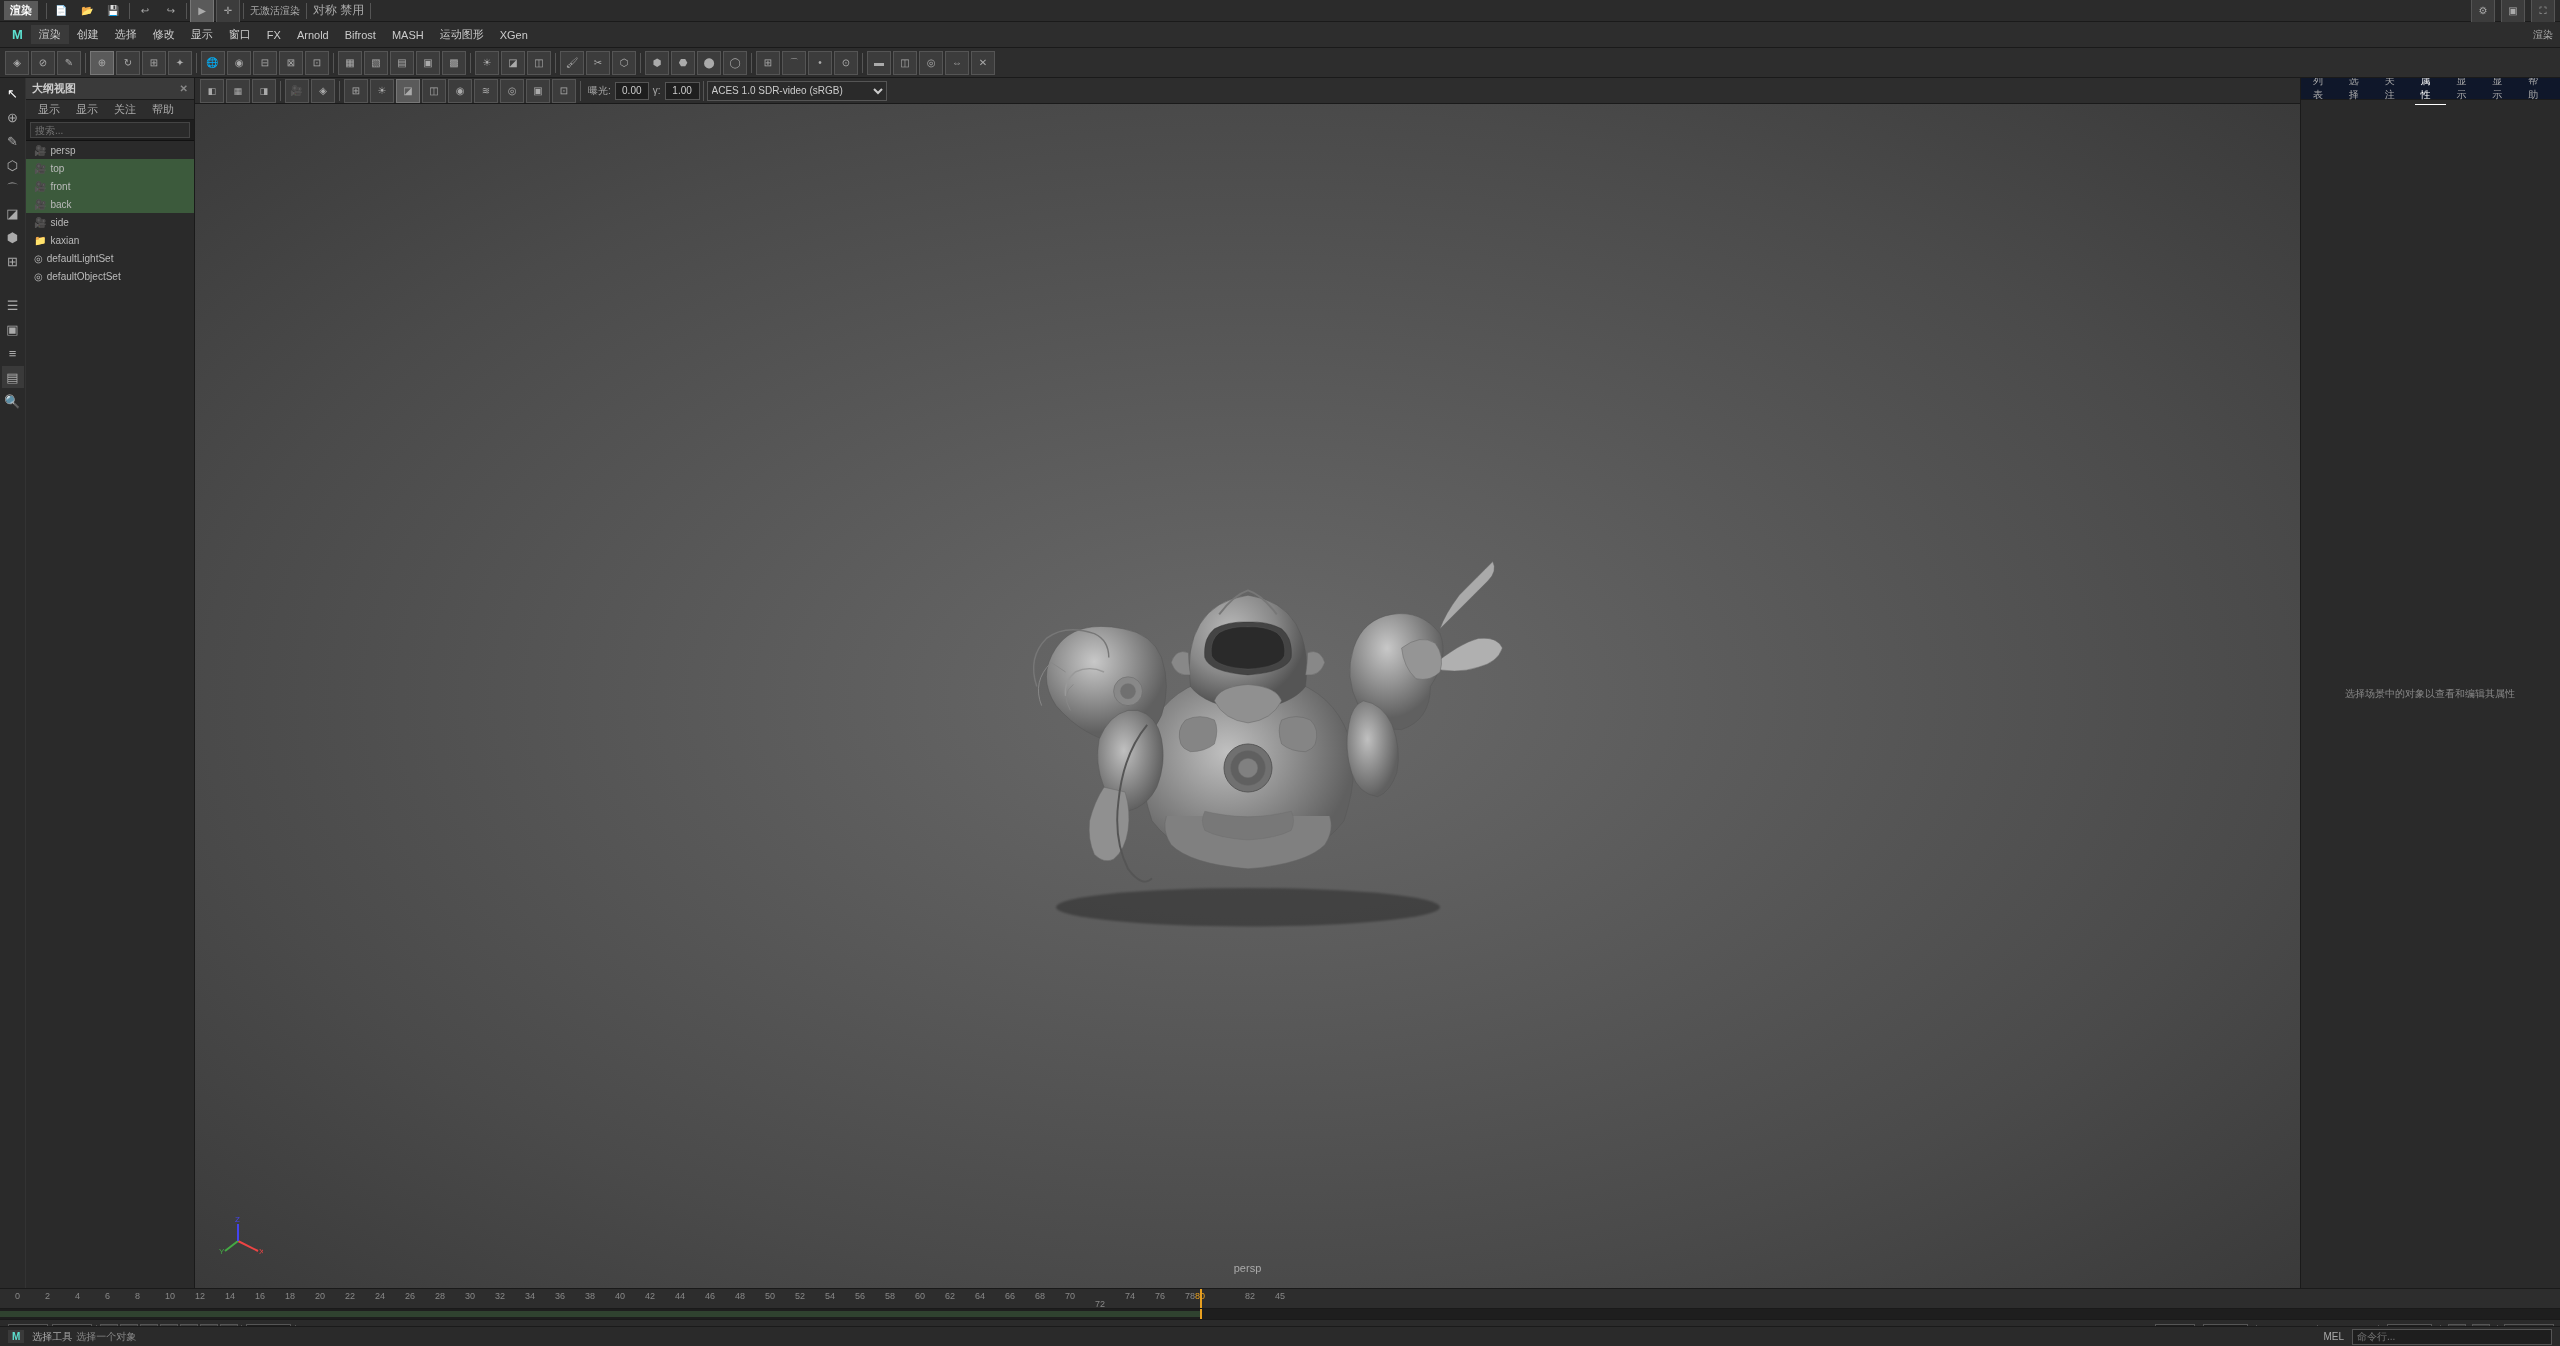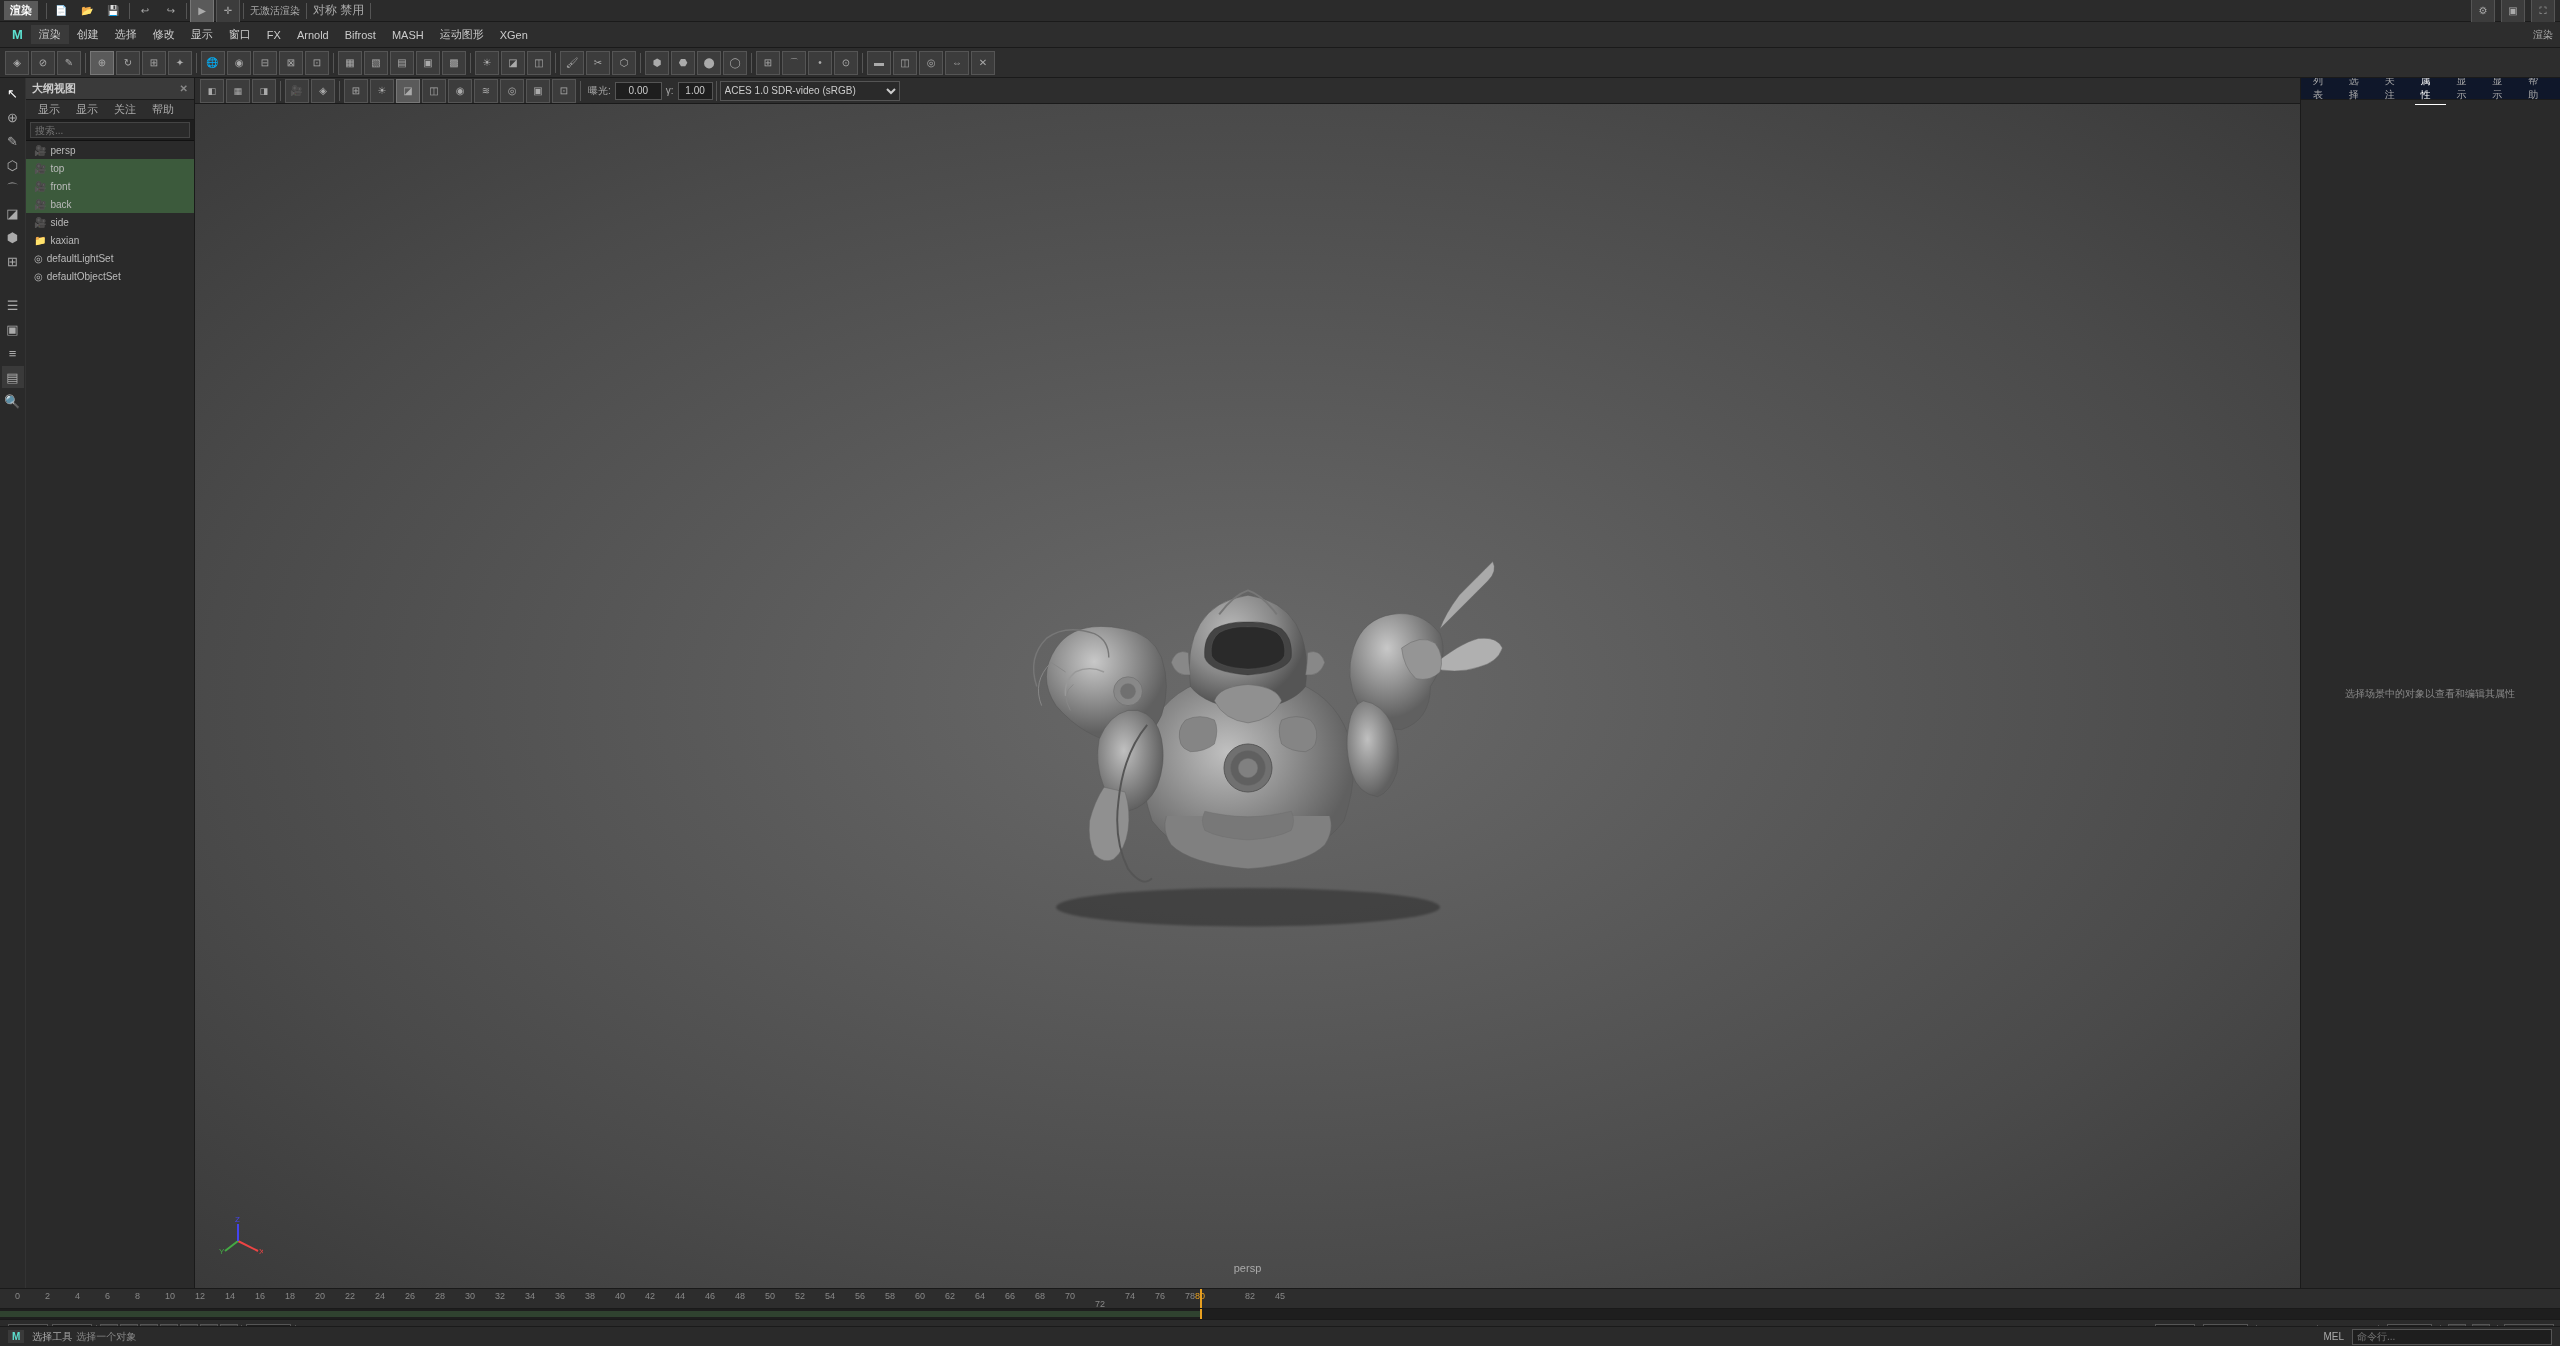--- a/index.html
+++ b/index.html
@@ -576,21 +576,21 @@
     <div class="toolbar-btn active">◪</div>
     <div class="toolbar-btn">◫</div>
     <div class="toolbar-btn">◉</div>
     <div class="toolbar-btn">≋</div>
     <div class="toolbar-btn">◎</div>
     <div class="toolbar-btn">▣</div>
     <div class="toolbar-btn">⊡</div>
     <span class="toolbar-sep"></span>
 
     <span style="font-size:10px; color:#aaa; margin:0 4px;">曝光:</span>
-    <input type="text" style="width: 47px; height: 18px; background: rgb(30, 30, 30); border: 1px solid rgb(85, 85, 85); color: rgb(204, 204, 204); font-size: 10px; text-align: center;" value="0.00">
+    <input type="text" style="width: 34px; height: 18px; background: rgb(30, 30, 30); border: 1px solid rgb(85, 85, 85); color: rgb(204, 204, 204); font-size: 10px; text-align: center;" value="0.00">
     <span style="font-size:10px; color:#aaa; margin:0 4px;">γ:</span>
     <input type="text" style="width: 35px; height: 18px; background: rgb(30, 30, 30); border: 1px solid rgb(85, 85, 85); color: rgb(204, 204, 204); font-size: 10px; text-align: center;" value="1.00">
     <span class="toolbar-sep"></span>
     <select style="background:#2a2a2a; border:1px solid #555; color:#ccc; font-size:10px; height:20px; width:180px;">
       <option>ACES 1.0 SDR-video (sRGB)</option>
     </select>
   </div>
 
   <div id="viewport-stats">
     <div class="stat-row">

